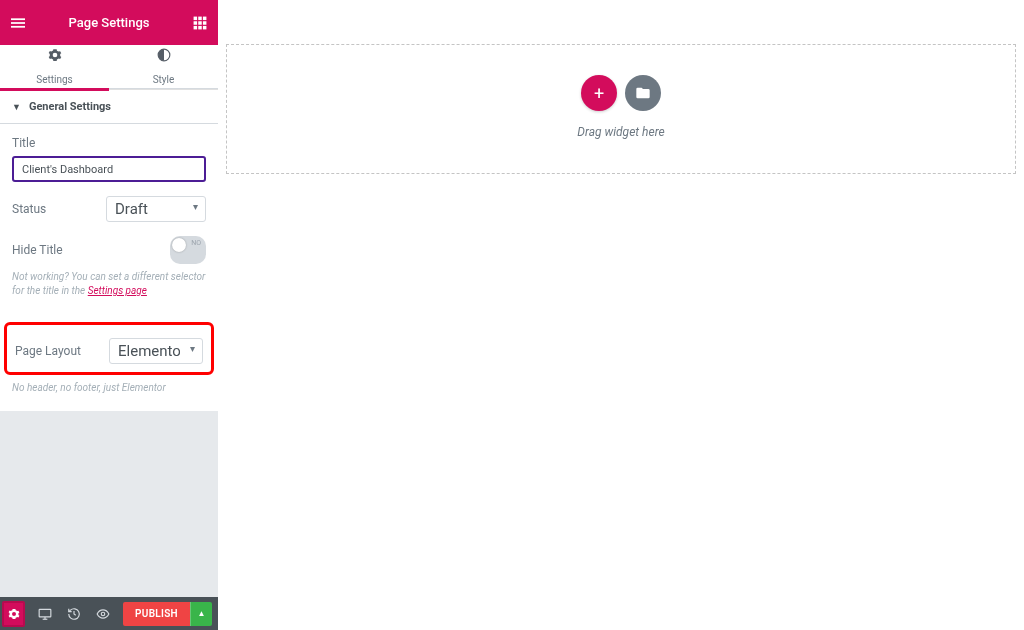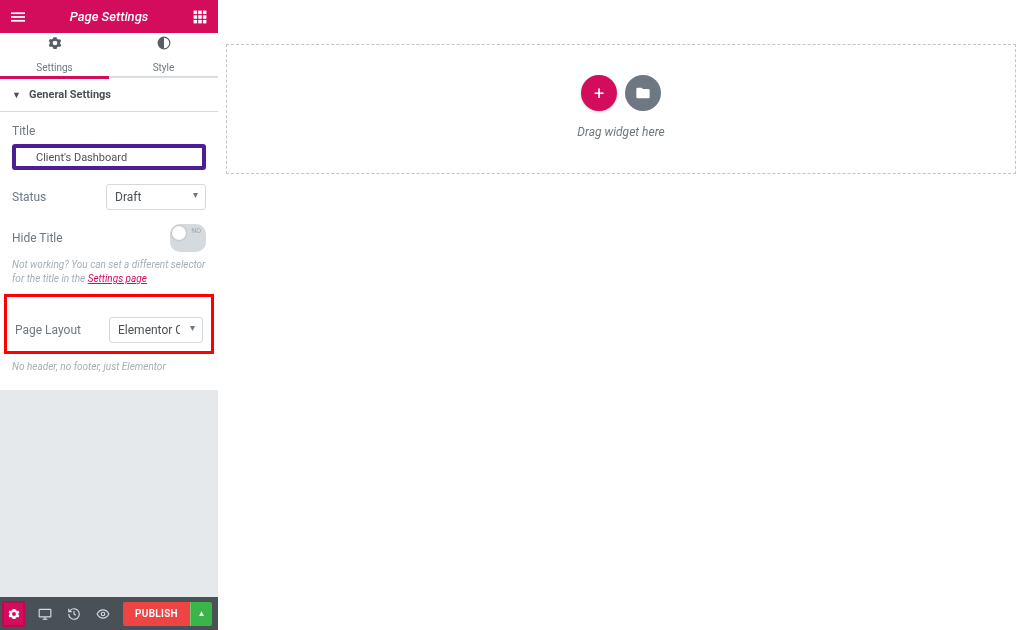--- a/index.html
+++ b/index.html
@@ -3,55 +3,55 @@
 <meta charset="utf-8">
 <style>
   * { box-sizing: border-box; margin: 0; padding: 0; font-family: Roboto, "Helvetica Neue", Arial, sans-serif; }
   body { background: #f1f2f3; width: 1024px; height: 630px; overflow: hidden; }
 
   .app { display: flex; width: 1024px; height: 630px; }
 
   
   .sidebar { width: 218px; height: 100%; background: #e6e9ec; display: flex; flex-direction: column; position: relative; }
 
-  .sb-header { height: 33px; background: #d30c5c; display: flex; align-items: center; justify-content: space-between; padding: 0 8px; color: #fff; font-style: italic; }
+  .sb-header { height: 45px; background: #d30c5c; display: flex; align-items: center; justify-content: space-between; padding: 0 8px; color: #fff; }
   .sb-header .hamburger, .sb-header .gridbtn { width: 20px; height: 20px; display: flex; align-items: center; justify-content: center; cursor: pointer; }
   .sb-header-title { font-size: 13px; font-weight: 500; }
 
   .tabs { display: flex; height: 44px; background: #fff; border-bottom: 1px solid #d5dadf; }
   .tab { flex: 1; display: flex; flex-direction: column; align-items: center; justify-content: center; gap: 12px; font-size: 10px; color: #6d7882; cursor: pointer; position: relative; }
   .tab.active { color: #6d7882; }
   .tab.active::after { content: ""; position: absolute; bottom: -3px; left: 0; right: 0; height: 3px; background: #d30c5c; }
   .tab-ico { font-size: 14px; color: #555d66; }
 
   .panel { background: #fff; }
   .section-head { display: flex; align-items: center; padding: 10px 12px; border-bottom: 1px solid #d5dadf; border-top: 1px solid #e0e0e0; gap: 8px; cursor: pointer; font-size: 11px; font-weight: 700; color: #495157; }
   .caret { font-size: 9px; color: #495157; }
 
   .fields { padding: 12px 12px 16px; }
   .field-row { margin-bottom: 14px; }
   .field-row.inline { display: flex; align-items: center; gap: 8px; }
   .field-label { font-size: 12px; color: #6d7882; display: block; margin-bottom: 6px; }
   .field-row.inline .field-label { margin-bottom: 0; width: 86px; flex: none; }
 
-  .text-input { width: 100%; height: 26px; border: 4px solid #4c1d95; border-radius: 3px; padding: 0 20px; font-size: 11px; color: #495157; outline: none; }
+  .text-input { width: 100%; height: 26px; border: 2px solid #4c1d95; border-radius: 3px; padding: 0 8px; font-size: 11px; color: #495157; outline: none; }
 
   .select-box { position: relative; flex: 1; }
-  .select-box select { width: 100%; height: 26px; border: 1px solid #d5dadf; border-radius: 3px; padding: 0 22px 0 8px; font-size: 12px; color: #495157; appearance: none; background: #fff; outline: none; cursor: pointer; }
+  .select-box select { width: 100%; height: 26px; border: 1px solid #d5dadf; border-radius: 3px; padding: 0 22px 0 8px; font-size: 15px; color: #495157; appearance: none; background: #fff; outline: none; cursor: pointer; }
   .select-box::after { content: "▾"; position: absolute; right: 8px; top: 5px; font-size: 10px; color: #6d7882; pointer-events: none; }
 
   .toggle-row { display: flex; align-items: center; justify-content: space-between; margin-bottom: 6px; }
   .switch { width: 36px; height: 28px; border-radius: 10px; background: #d5dadf; position: relative; cursor: pointer; }
   .switch .knob { position: absolute; width: 14px; height: 14px; border-radius: 50%; background: #fff; top: 2px; left: 2px; box-shadow: 0 0 2px rgba(0,0,0,.3); }
   .switch .txt { position: absolute; right: 5px; top: 3px; font-size: 7px; color: #9da5ae; }
 
   .hint { font-size: 10px; font-style: italic; color: #a4afb7; line-height: 1.4; }
   .hint a { color: #d30c5c; text-decoration: underline; }
 
-  .highlight-layout { border: 3px solid #ff0000; border-radius: 0; padding: 20px 8px 8px; margin: 8px -8px 6px -8px; }
+  .highlight-layout { border: 3px solid #ff0000; border-radius: 6px; padding: 13px 8px 8px; margin: 24px -8px 6px -8px; }
   .highlight-layout .inline { margin-bottom: 0; }
   .hint.layout-hint { margin-top: 6px; }
 
   
   .sb-footer { position: absolute; bottom: 0; left: 0; right: 0; height: 33px; background: #495157; display: flex; align-items: center; padding: 0 6px; gap: 10px; }
   .ftr-btn { width: 22px; height: 22px; display: flex; align-items: center; justify-content: center; color: #d5dadf; cursor: pointer; font-size: 13px; border-radius: 2px; }
   .ftr-btn.gear-active { background: #d30c5c; border: 2px solid #b80a4f; width: 26px; height: 26px; color: #fff; margin-left: -4px; }
   .publish-wrap { margin-left: auto; display: flex; height: 24px; }
   .publish-btn { background: #ef4444; color: #fff; border: none; font-size: 10px; font-weight: 600; padding: 0 12px; border-radius: 2px 0 0 2px; cursor: pointer; letter-spacing: .3px; }
   .publish-more { width: 22px; background: #39b54a; border-left: 1px solid rgba(255,255,255,.25); border-radius: 0 2px 2px 0; display: flex; align-items: center; justify-content: center; color: #fff; font-size: 8px; cursor: pointer; }

